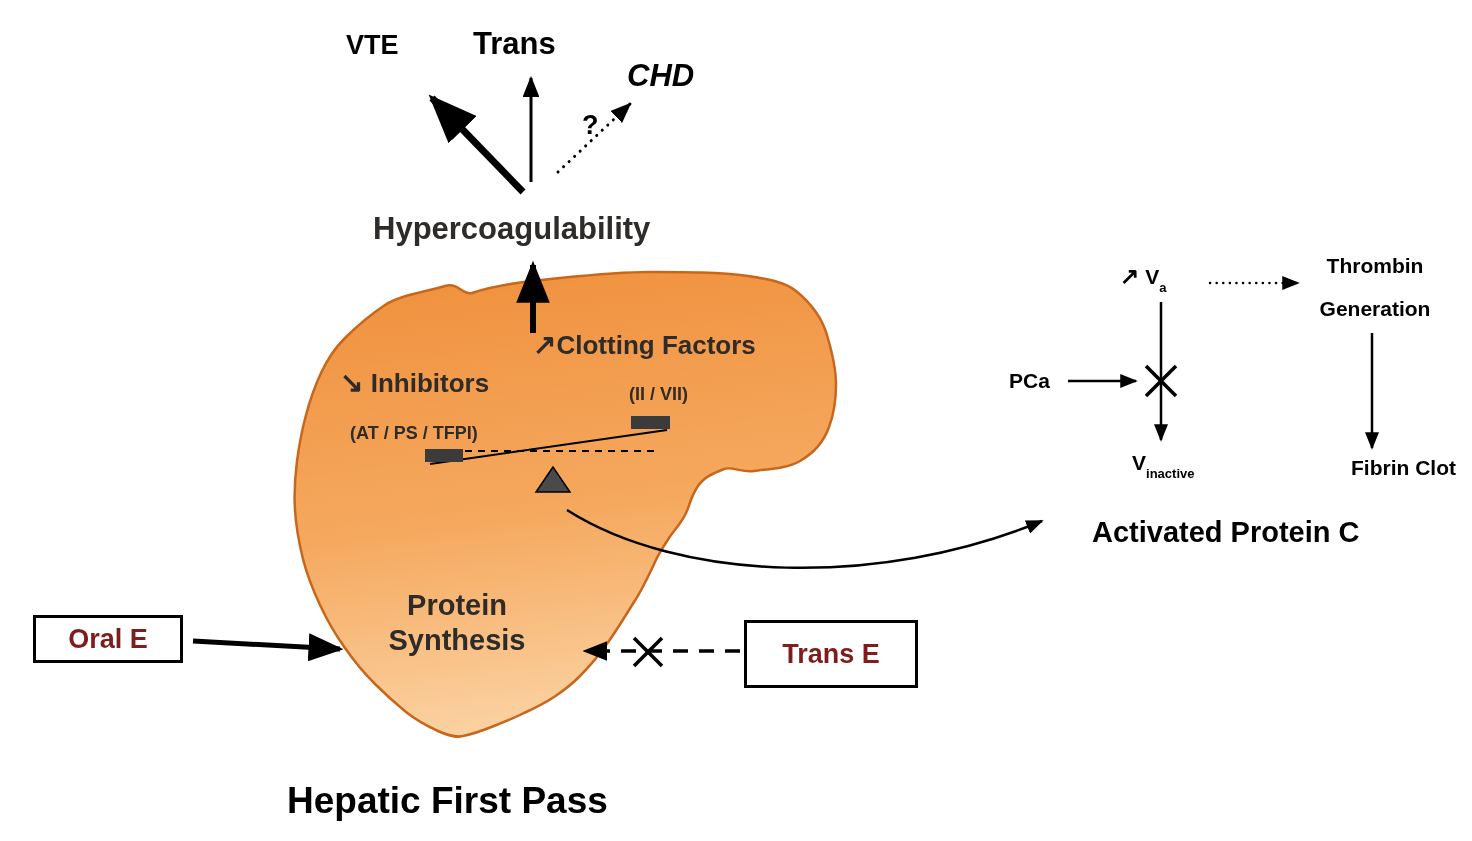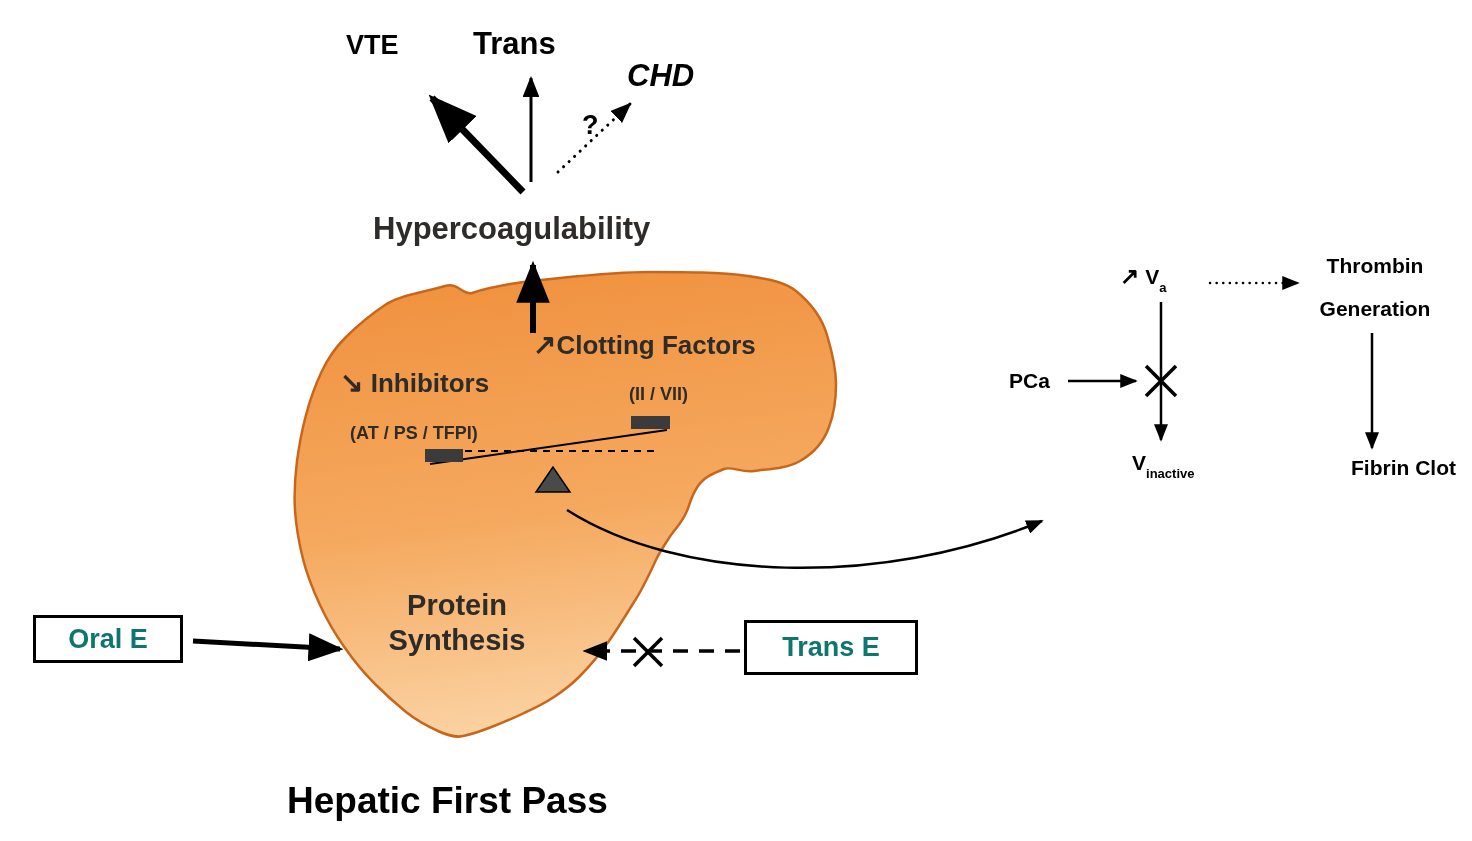--- a/index.html
+++ b/index.html
@@ -13,21 +13,21 @@
   *{box-sizing:border-box;}
   body{margin:0;background:#ffffff;font-family:"Liberation Sans",sans-serif;}
   #canvas{position:relative;width:1472px;height:841px;background:#ffffff;overflow:hidden;}
   #shapes{position:absolute;left:0;top:0;z-index:0;}
   .lbl{position:absolute;z-index:2;font-weight:700;color:var(--ink);white-space:nowrap;}
   .dark{color:var(--dark-ink);}
   .arrow-glyph{font-weight:700;}
   sub.sm{font-size:0.62em;position:relative;bottom:-0.22em;font-weight:700;}
   .ebox{position:absolute;z-index:2;border:3px solid #000;background:#fff;
         display:flex;align-items:center;justify-content:center;
-        font-weight:700;font-size:27px;color:#0f766e;}
+        font-weight:700;font-size:27px;color:#7f1d1d;}
   .centerblock{text-align:center;white-space:nowrap;}
 </style>
 </head>
 <body>
 
 <div id="canvas">
 
   <svg id="shapes" width="1472" height="841" viewBox="0 0 1472 841">
     <defs>
       <linearGradient id="liverGrad" x1="0.2" y1="0" x2="0.35" y2="1">
@@ -129,21 +129,21 @@
 
   <div class="lbl dark centerblock" style="left:373px;top:588px;width:168px;font-size:29px;line-height:1.2;">
     <div>Protein</div>
     <div>Synthesis</div>
   </div>
 
   <div class="ebox" style="left:33px;top:615px;width:150px;height:48px;">
     <span>Oral E</span>
   </div>
 
-  <div class="ebox" style="left:744px;top:620px;width:174px;height:55px;">
+  <div class="ebox" style="left:744px;top:620px;width:174px;height:68px;">
     <span>Trans E</span>
   </div>
 
   <div class="lbl" style="left:287px;top:780px;font-size:37px;">Hepatic First Pass</div>
 
   <div class="lbl" style="left:1120px;top:263px;font-size:21px;">
     <span class="arrow-glyph" style="font-size:23px;">↗</span> <span>V</span><sub class="sm">a</sub>
   </div>
 
   <div class="lbl centerblock" style="left:1300px;top:254px;width:150px;font-size:21px;">Thrombin</div>
@@ -151,15 +151,16 @@
 
   <div class="lbl" style="left:1001px;top:369px;font-size:21px;margin-left:8px;">PCa</div>
 
   <div class="lbl" style="left:1132px;top:451px;font-size:21px;">
     <span>V</span><sub class="sm">inactive</sub>
   </div>
 
   <div class="lbl" style="left:1351px;top:456px;font-size:21px;">Fibrin Clot</div>
 
   <div class="lbl" style="left:1092px;top:514px;font-size:29px;line-height:1.25;">
+    <div>Activated Protein C</div>
   </div>
 
 </div>
 
 </body></html>

